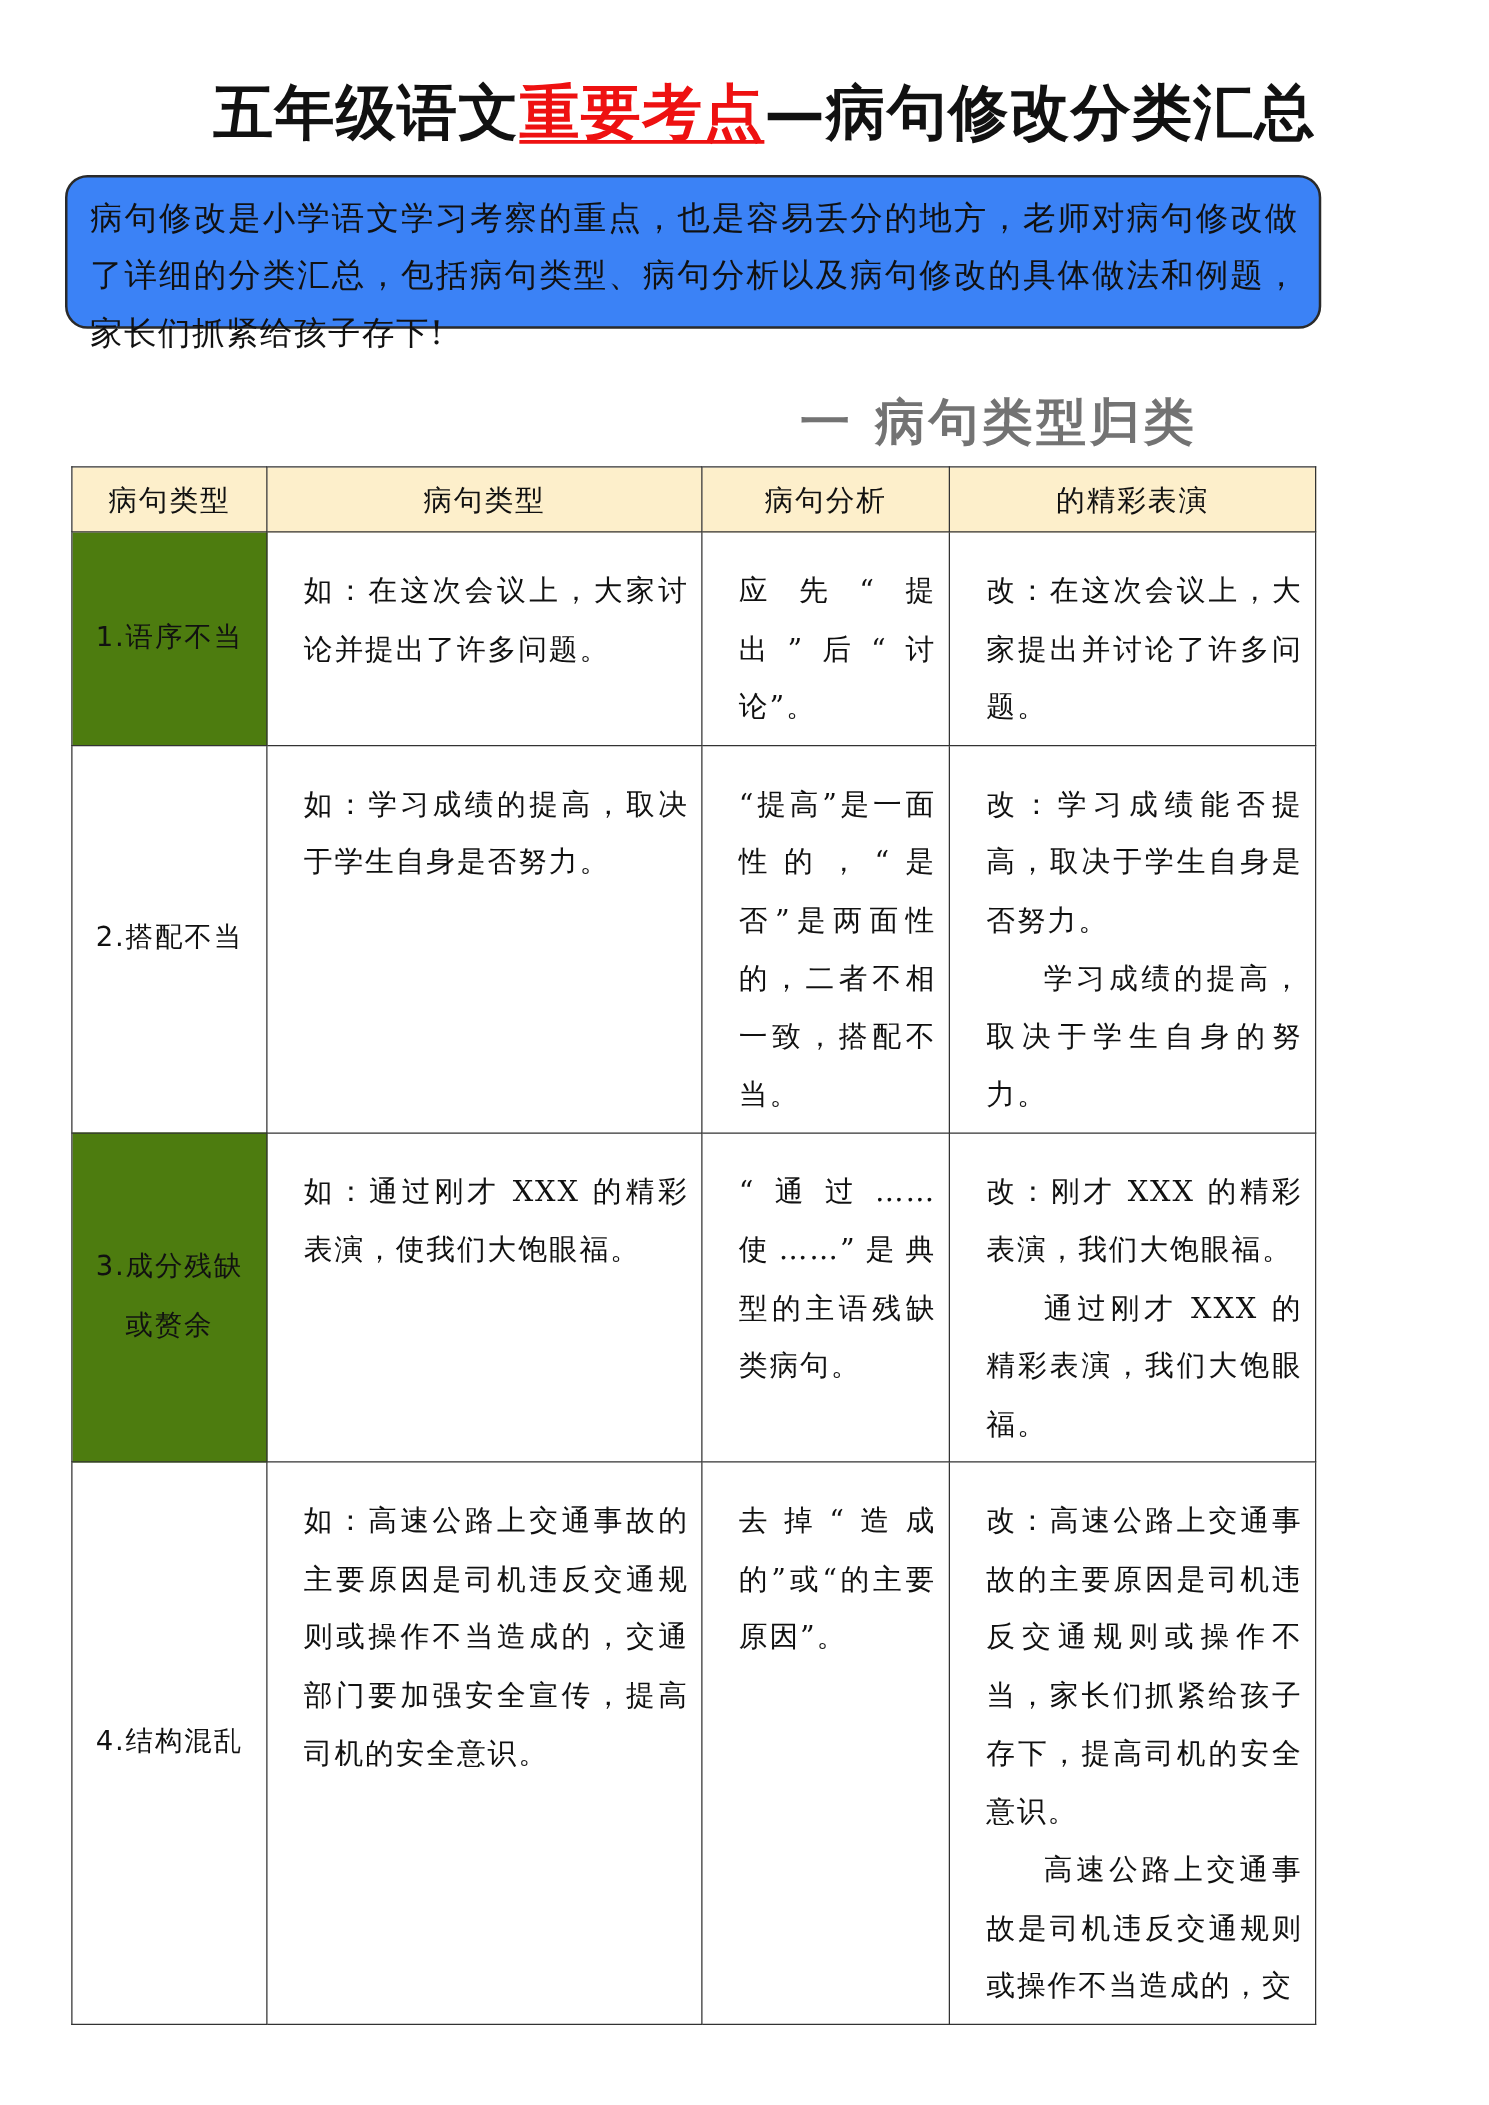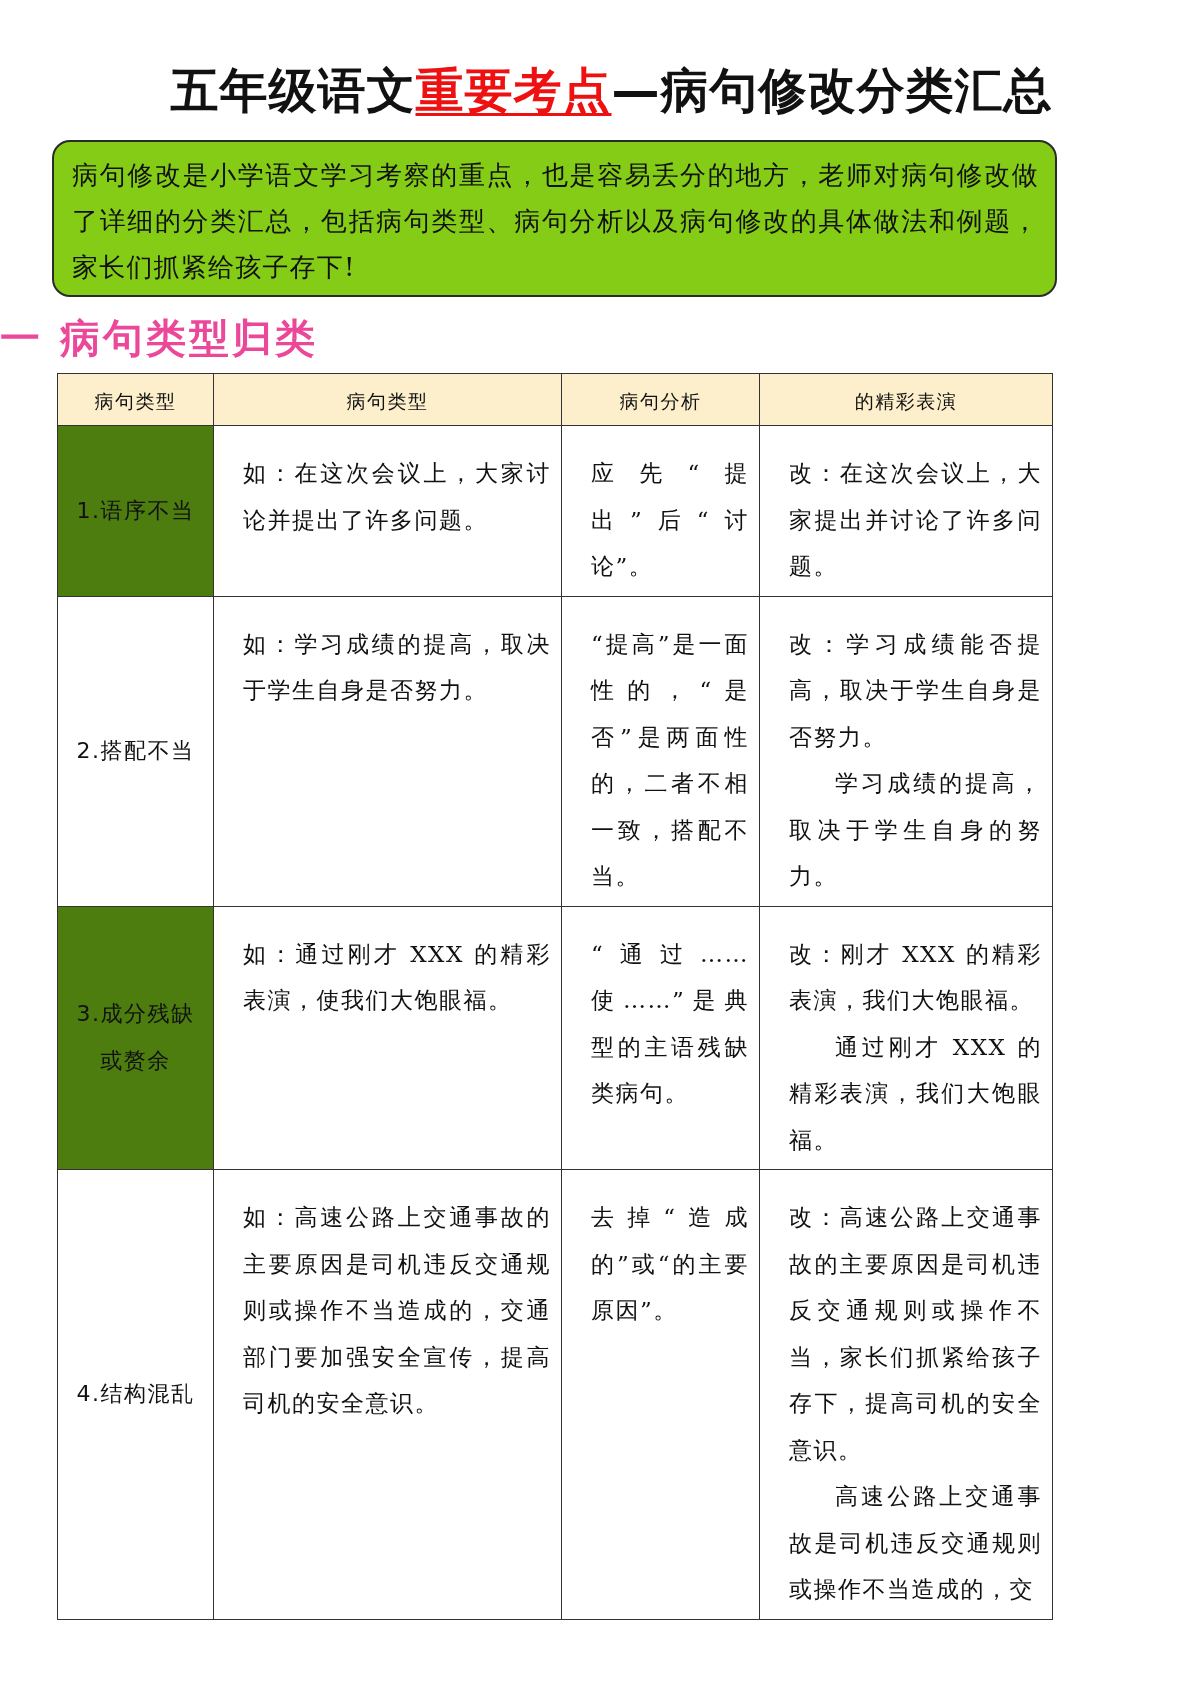--- a/index.html
+++ b/index.html
@@ -32,44 +32,44 @@
     color: #ee1111;
     text-decoration: underline;
     text-decoration-thickness: 3px;
     text-underline-offset: 6px;
   }
   .intro {
     position: absolute;
     left: 52px;
     top: 140px;
     width: 1005px;
-    height: 157px;
+    height: 123px;
     box-sizing: border-box;
-    background: #84cc16;
+    background: #3b82f6;
     border: 2px solid #2a2a2a;
     border-radius: 18px;
     padding: 10px 16px 0 18px;
     font-family: "DejaVu Serif", "Liberation Serif", serif;
     font-size: 26px;
     line-height: 46px;
     letter-spacing: 1.2px;
     color: #111111;
     text-align: justify;
   }
   .section-heading {
     position: absolute;
     left: 0;
     top: 310px;
     width: 958px;
-    text-align: left;
+    text-align: right;
     font-family: "DejaVu Sans", "Liberation Sans", sans-serif;
     font-weight: bold;
     font-size: 40px;
     line-height: 56px;
-    color: #ec4899;
+    color: #737373;
     letter-spacing: 3px;
   }
   table.main {
     position: absolute;
     left: 57px;
     top: 373px;
     width: 995px;
     border-collapse: collapse;
     table-layout: fixed;
     font-family: "DejaVu Serif", "Liberation Serif", serif;
@@ -83,21 +83,21 @@
   table.main th, table.main td {
     border: 1.5px solid #333333;
     vertical-align: top;
     padding: 0 10px;
     line-height: 46.5px;
   }
   table.main th {
     background: #fdefcb;
     font-weight: normal;
     font-family: "DejaVu Sans", "Liberation Sans", sans-serif;
-    font-size: 19px;
+    font-size: 23px;
     height: 47px;
     vertical-align: middle;
     text-align: center;
     line-height: 47px;
     padding-top: 4px;
   }
   table.main td.type {
     text-align: center;
     vertical-align: middle;
     padding: 0 4px;

